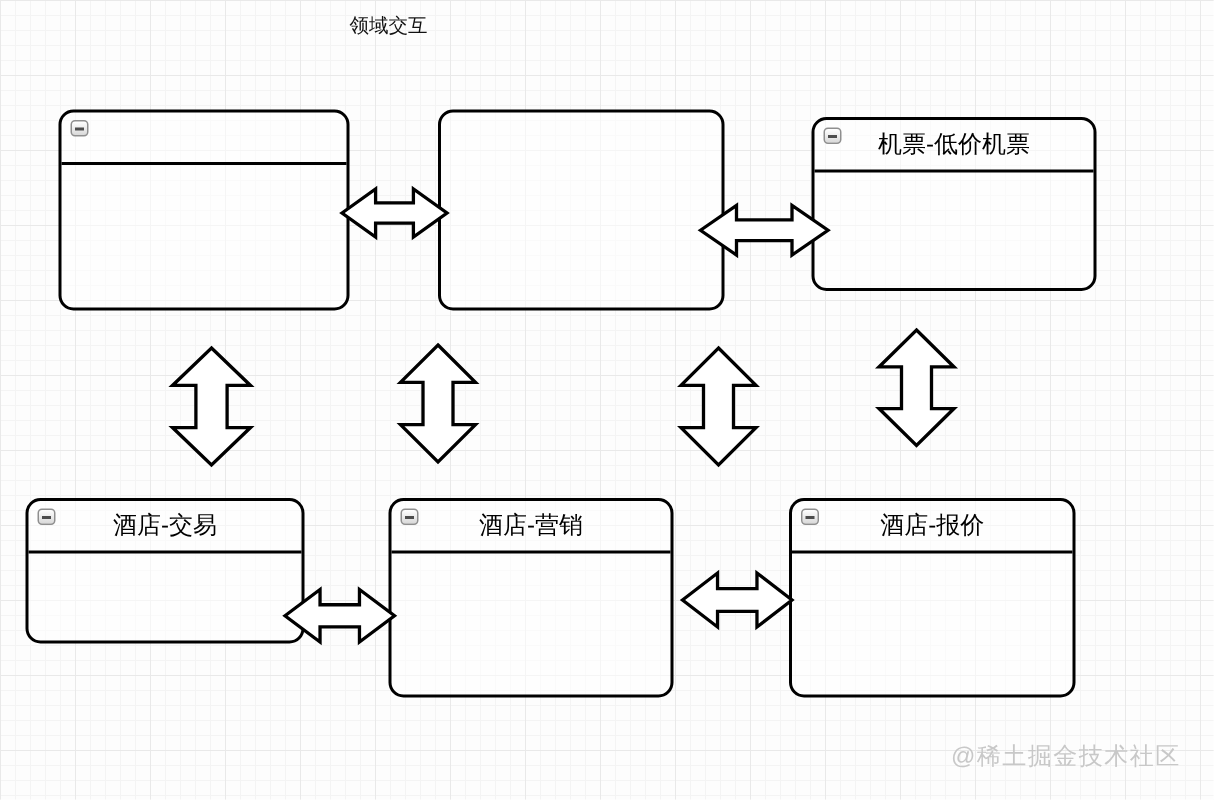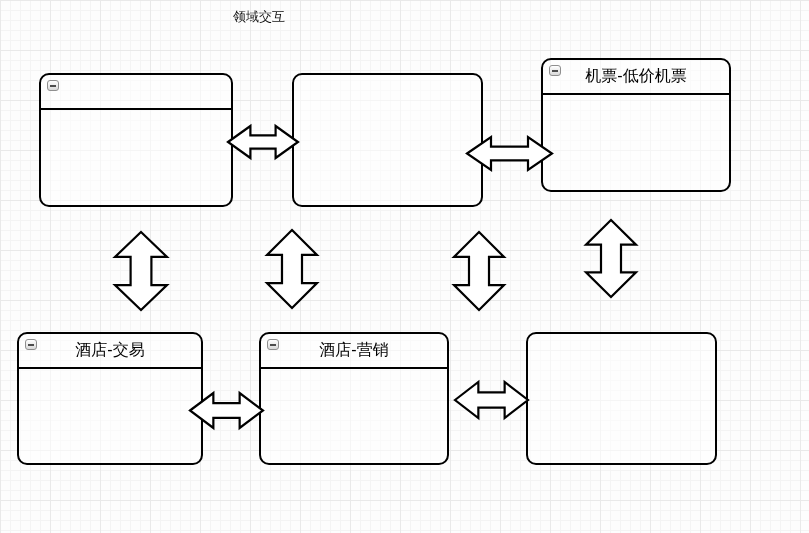--- a/index.html
+++ b/index.html
@@ -59,48 +59,53 @@
   <div id="nodes">
       <div class="node" style="left: 39px; top: 73px; width: 194px; height: 134px;">
         <div class="node-header">
           <span class="collapse"></span>
         </div>
         <div class="node-body"></div>
       </div>
       <div class="node" style="left: 292px; top: 73px; width: 191px; height: 134px;">
         <div class="node-body"></div>
       </div>
-      <div class="node" style="left: 541px; top: 58px; width: 190px; height: 134px;">
+      <div class="node" style="left: 541px; top: 78px; width: 190px; height: 116px;">
         <div class="node-header">
           <span class="collapse"></span>
           <span class="node-title">机票-低价机票</span>
         </div>
         <div class="node-body"></div>
       </div>
-      <div class="node" style="left: 17px; top: 332px; width: 186px; height: 133px;">
+      <div class="node" style="left: 17px; top: 332px; width: 186px; height: 97px;">
         <div class="node-header">
           <span class="collapse"></span>
           <span class="node-title">酒店-交易</span>
         </div>
         <div class="node-body"></div>
       </div>
       <div class="node" style="left: 259px; top: 332px; width: 190px; height: 133px;">
         <div class="node-header">
           <span class="collapse"></span>
           <span class="node-title">酒店-营销</span>
         </div>
         <div class="node-body"></div>
       </div>
       <div class="node" style="left: 526px; top: 332px; width: 191px; height: 133px;">
+        <div class="node-header">
+          <span class="collapse"></span>
+          <span class="node-title">酒店-报价</span>
+        </div>
         <div class="node-body"></div>
       </div>
     </div>
   <svg id="arrows" width="809" height="533" viewBox="0 0 809 533" xmlns="http://www.w3.org/2000/svg">
       <polygon points="0,16 22.400000000000002,0 22.400000000000002,9.280000000000001 47.599999999999994,9.280000000000001 47.599999999999994,0 70,16 47.599999999999994,32 47.599999999999994,22.72 22.400000000000002,22.72 22.400000000000002,32" transform="translate(228,126)" fill="#ffffff" stroke="#000000" stroke-width="2.2" stroke-linejoin="miter"></polygon>
       <polygon points="0,16.5 24,0 24,9.57 61,9.57 61,0 85,16.5 61,33 61,23.43 24,23.43 24,33" transform="translate(467,137)" fill="#ffffff" stroke="#000000" stroke-width="2.2" stroke-linejoin="miter"></polygon>
       <polygon points="0,17.5 23.36,0 23.36,10.15 49.64,10.15 49.64,0 73,17.5 49.64,35 49.64,24.85 23.36,24.85 23.36,35" transform="translate(190,393)" fill="#ffffff" stroke="#000000" stroke-width="2.2" stroke-linejoin="miter"></polygon>
       <polygon points="0,18 23.36,0 23.36,10.440000000000001 49.64,10.440000000000001 49.64,0 73,18 49.64,36 49.64,25.56 23.36,25.56 23.36,36" transform="translate(455,382)" fill="#ffffff" stroke="#000000" stroke-width="2.2" stroke-linejoin="miter"></polygon>
       <polygon points="26,0 52,24.96 36.4,24.96 36.4,53.04 52,53.04 26,78 0,53.04 15.6,53.04 15.6,24.96 0,24.96" transform="translate(115,232)" fill="#ffffff" stroke="#000000" stroke-width="2.2" stroke-linejoin="miter"></polygon>
       <polygon points="25,0 50,24.96 35,24.96 35,53.04 50,53.04 25,78 0,53.04 15,53.04 15,24.96 0,24.96" transform="translate(267,230)" fill="#ffffff" stroke="#000000" stroke-width="2.2" stroke-linejoin="miter"></polygon>
       <polygon points="25,0 50,24.96 35,24.96 35,53.04 50,53.04 25,78 0,53.04 15,53.04 15,24.96 0,24.96" transform="translate(454,232)" fill="#ffffff" stroke="#000000" stroke-width="2.2" stroke-linejoin="miter"></polygon>
       <polygon points="25,0 50,24.64 35,24.64 35,52.36 50,52.36 25,77 0,52.36 15,52.36 15,24.64 0,24.64" transform="translate(586,220)" fill="#ffffff" stroke="#000000" stroke-width="2.2" stroke-linejoin="miter"></polygon>
     </svg>
+  <div class="watermark">@稀土掘金技术社区</div>
 </div>
 
 </body></html>

